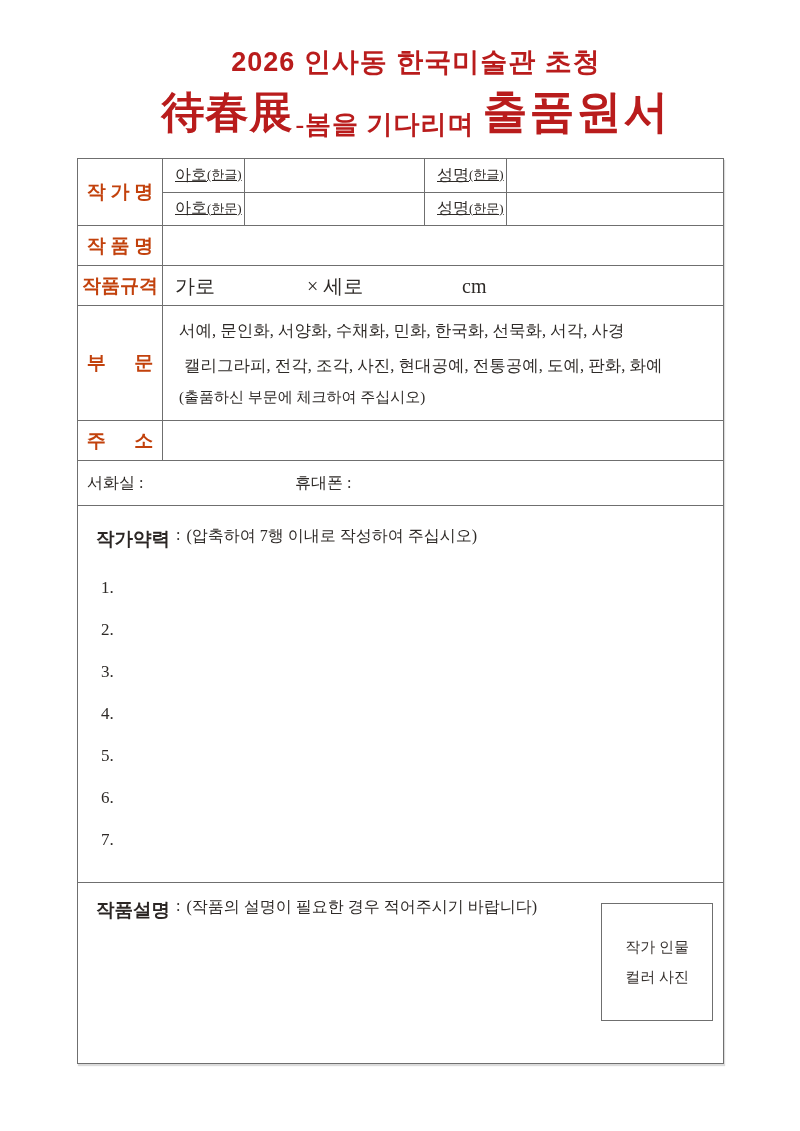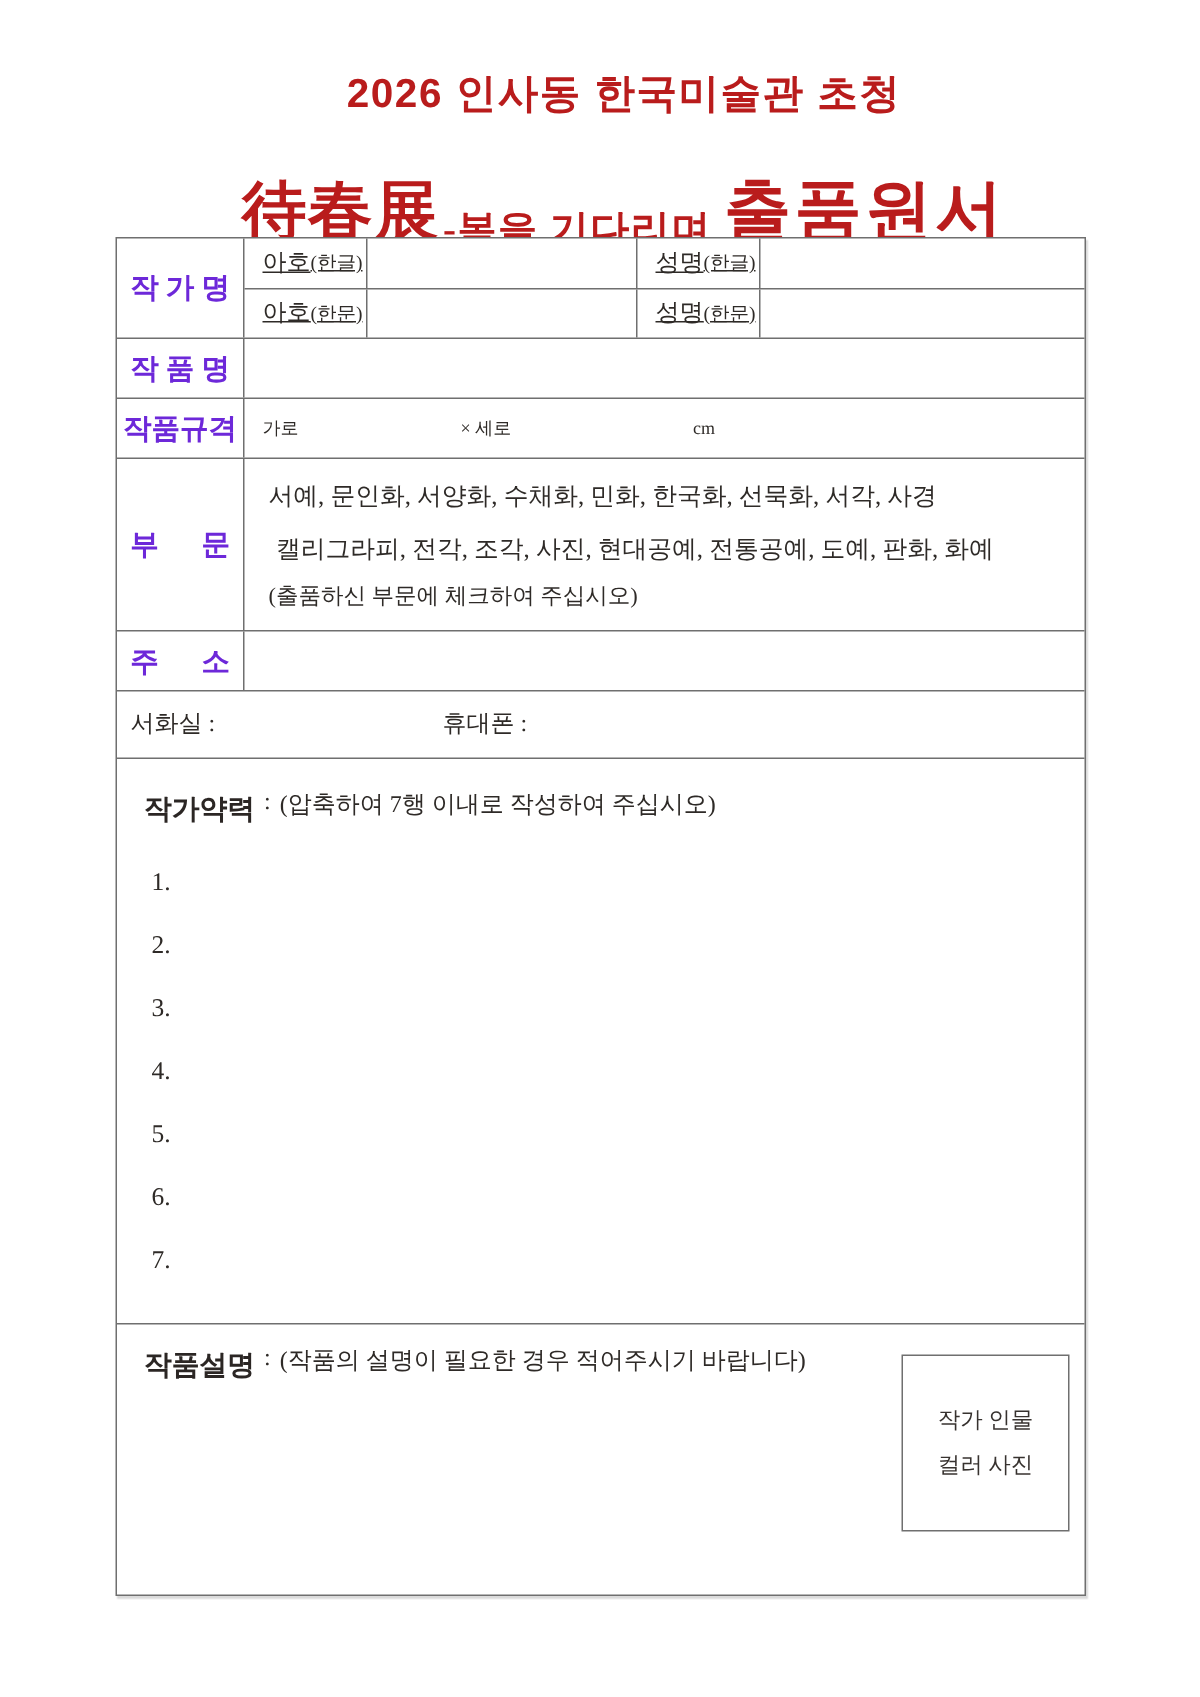--- a/index.html
+++ b/index.html
@@ -7,36 +7,36 @@
     position:relative; width:800px; height:1131px; background:#ffffff;
     font-family:"Liberation Serif", serif; color:#2e2a27; overflow:hidden;
   }
 
   
   .title-block { position:absolute; top:44px; left:16px; width:100%; text-align:center; color:#b91c1c; }
   .subtitle { font-family:"Liberation Sans", sans-serif; font-weight:700; font-size:27px; letter-spacing:1px; }
   .main-title { margin-top:2px; display:flex; justify-content:center; align-items:flex-end; }
   .title-hanja { font-family:"Liberation Sans", sans-serif; font-weight:800; font-size:43px; letter-spacing:1px; }
   .title-korean-sub { font-size:26px; font-weight:600; margin:0 8px 0 2px; letter-spacing:1px; }
-  .title-main { font-family:"Liberation Sans", sans-serif; font-weight:800; font-size:45px; letter-spacing:2px;margin-top:28px; }
+  .title-main { font-family:"Liberation Sans", sans-serif; font-weight:800; font-size:45px; letter-spacing:2px; }
 
   
   .form-table {
     position:absolute; left:77px; top:158px; width:647px; height:906px;
     border:1px solid #6f6f6f; box-sizing:border-box; background:#fff;
     box-shadow:1px 2px 1px rgba(0,0,0,0.14);
     display:flex; flex-direction:column;
   }
   .row { display:flex; border-bottom:1px solid #6f6f6f; box-sizing:border-box; flex:0 0 auto; }
   .row:last-child { border-bottom:none; }
 
   .label-cell {
     flex:0 0 85px; width:85px; border-right:1px solid #6f6f6f; box-sizing:border-box;
     display:flex; align-items:center; justify-content:center;
-    font-weight:700; font-size:19px; white-space:pre; color:#6d28d9;
+    font-weight:700; font-size:19px; white-space:pre; color:#c2410c;
   }
 
   
   .r-artist { height:67px; }
   .artist-grid { flex:1 1 auto; display:flex; flex-direction:column; min-width:0; }
   .sub-row { flex:1 1 0; display:flex; border-bottom:1px solid #6f6f6f; box-sizing:border-box;text-decoration:underline; }
   .sub-row:last-child { border-bottom:none; }
   .f-label {
     flex:0 0 82px; box-sizing:border-box; border-right:1px solid #6f6f6f;
     display:flex; align-items:center; padding-left:12px; font-size:16px; white-space:nowrap;
@@ -49,21 +49,21 @@
   .r-worktitle { height:40px; }
   .r-size { height:40px; }
   .r-address { height:40px; }
   .r-phone { height:45px; }
   .r-category { height:115px; }
   .r-bio { height:377px; }
   .r-desc { height:182px; }
 
   .empty-cell { flex:1 1 auto; }
 
-  .size-content { flex:1 1 auto; position:relative; font-size:12px; }
+  .size-content { flex:1 1 auto; position:relative; font-size:20px; }
   .size-content span { position:absolute; top:50%; transform:translateY(-50%); }
   .size-width-label { left:12px; }
   .size-times-label { left:144px; }
   .size-unit-label { left:299px; }
 
   .cat-content { flex:1 1 auto; box-sizing:border-box; padding:14px 10px 0 16px; font-size:16.5px; }
   .cat-line1 { margin-left:0; margin-bottom:13px; }
   .cat-line2 { margin-left:5px; margin-bottom:11px; }
   .cat-note { font-size:15px; }
 

